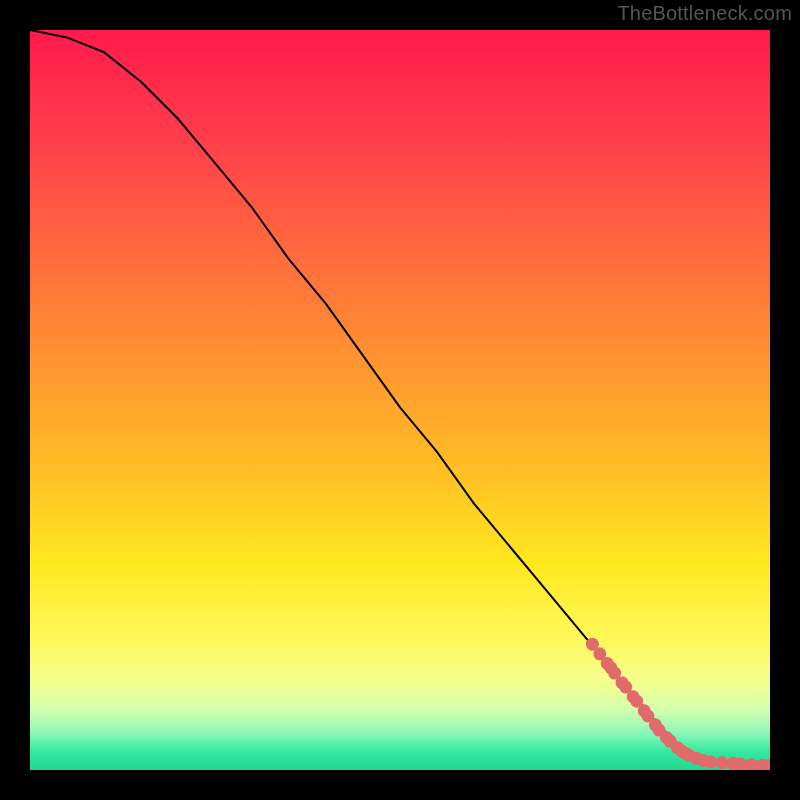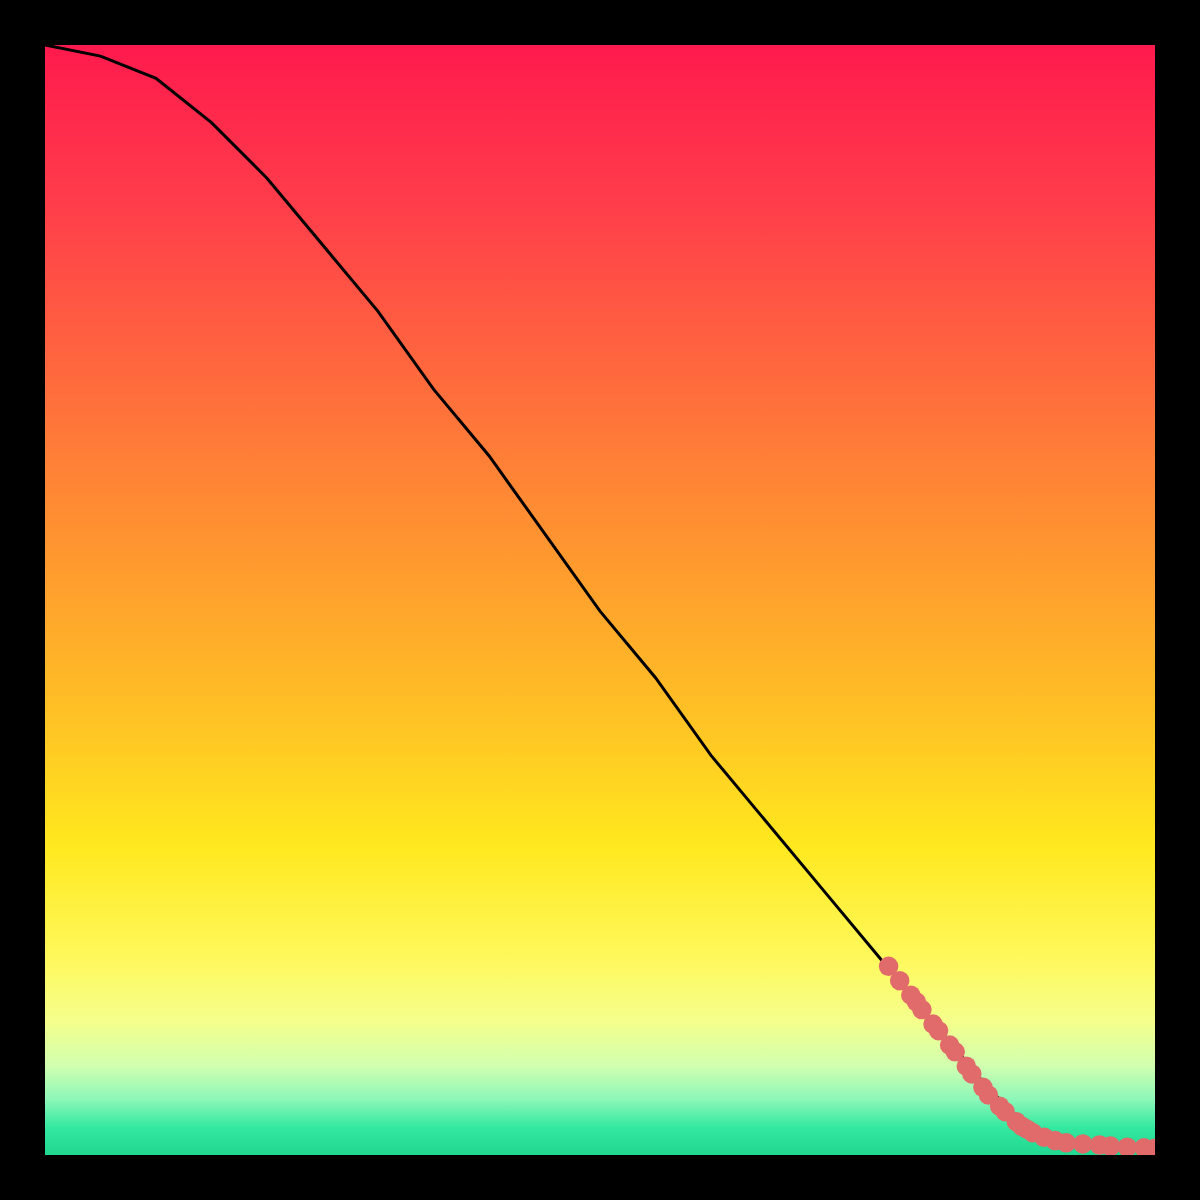--- a/index.html
+++ b/index.html
@@ -34,20 +34,21 @@
     height: 740px;
   }
   svg {
     display: block;
   }
 </style>
 </head>
 <body>
 
 <div class="frame">
+  <div class="attribution">TheBottleneck.com</div>
 
   <div class="plot">
     <svg id="chart-svg" width="740" height="740" viewBox="0 0 740 740">
       <defs>
         <linearGradient id="bg-grad" x1="0" y1="0" x2="0" y2="1">
             <stop offset="0%" stop-color="#ff1a4d"></stop>
             <stop offset="15%" stop-color="#ff3f4a"></stop>
             <stop offset="30%" stop-color="#ff6a3d"></stop>
             <stop offset="45%" stop-color="#ff9530"></stop>
             <stop offset="60%" stop-color="#ffc025"></stop>

